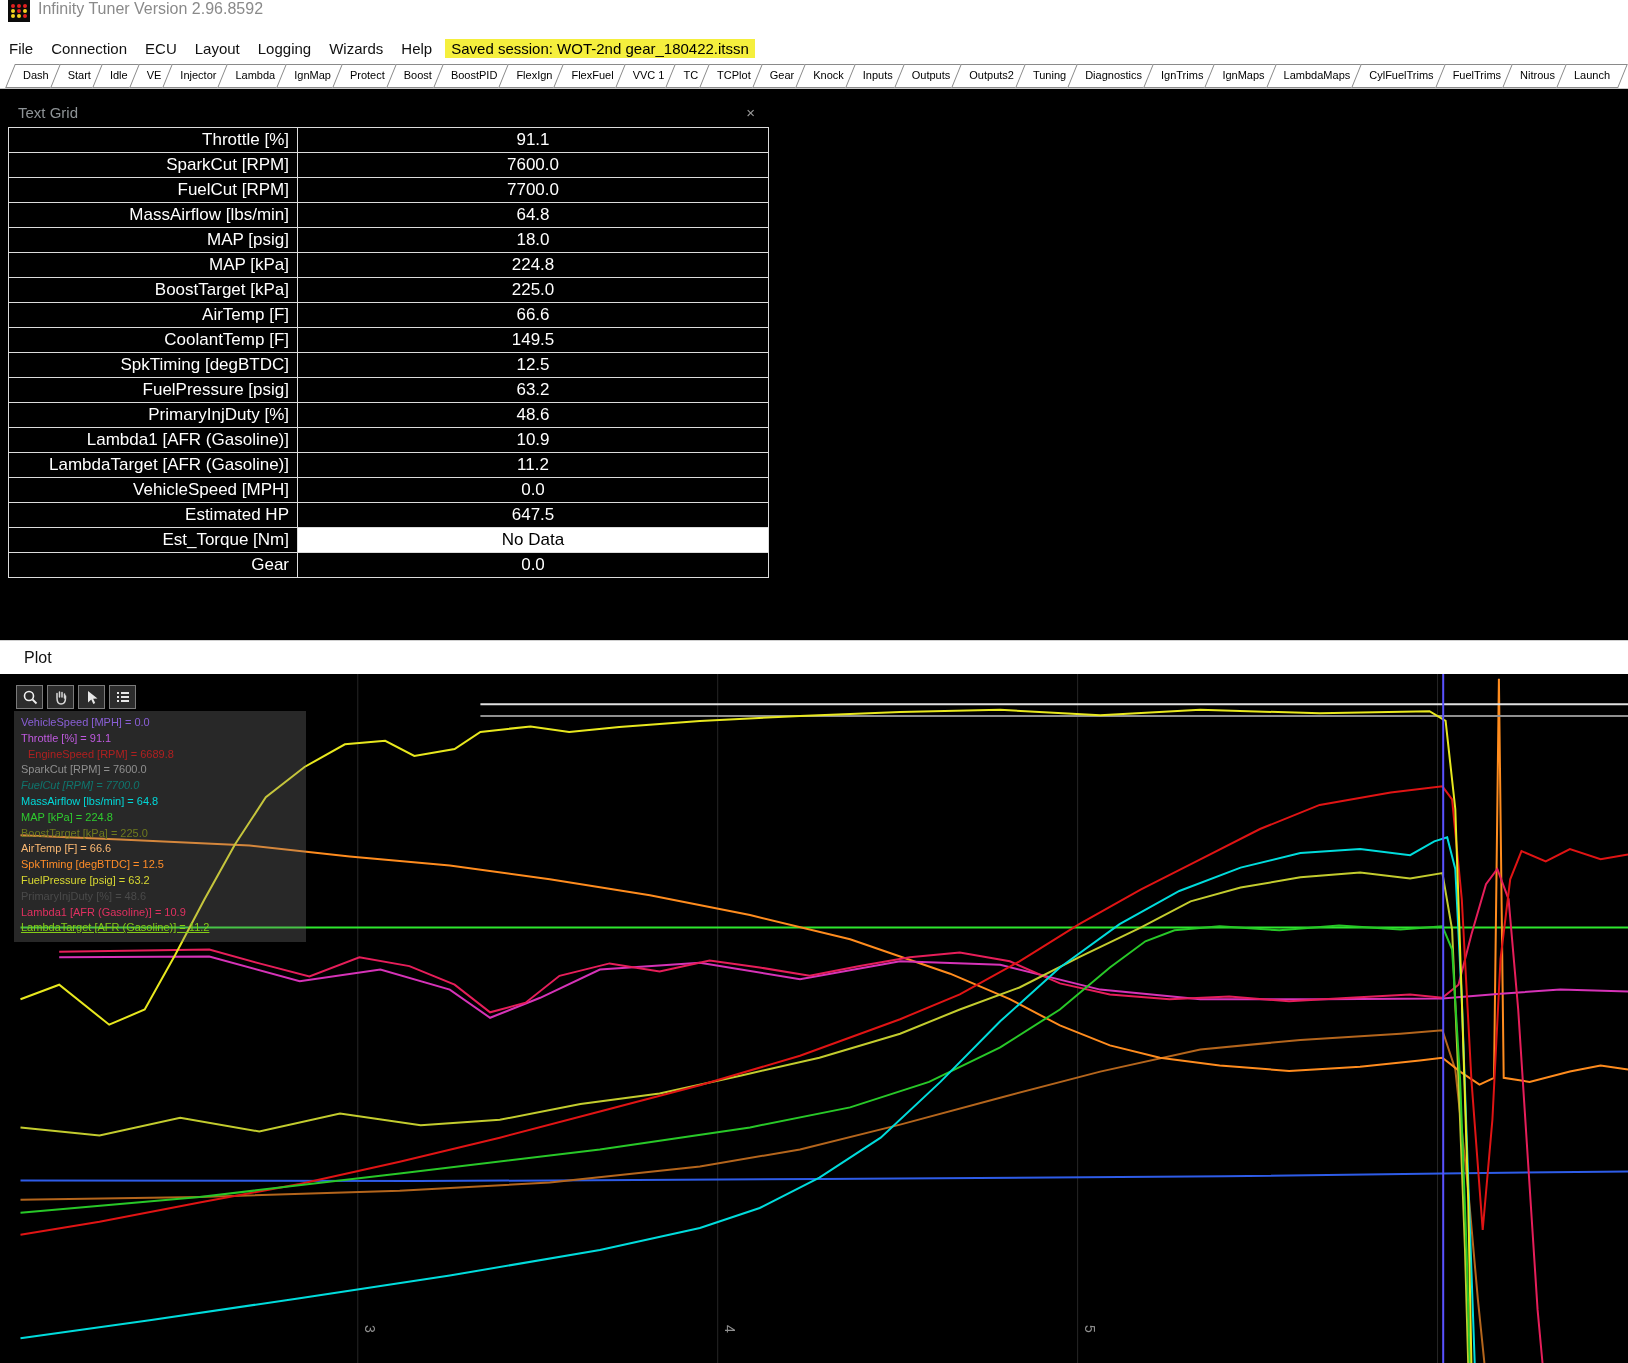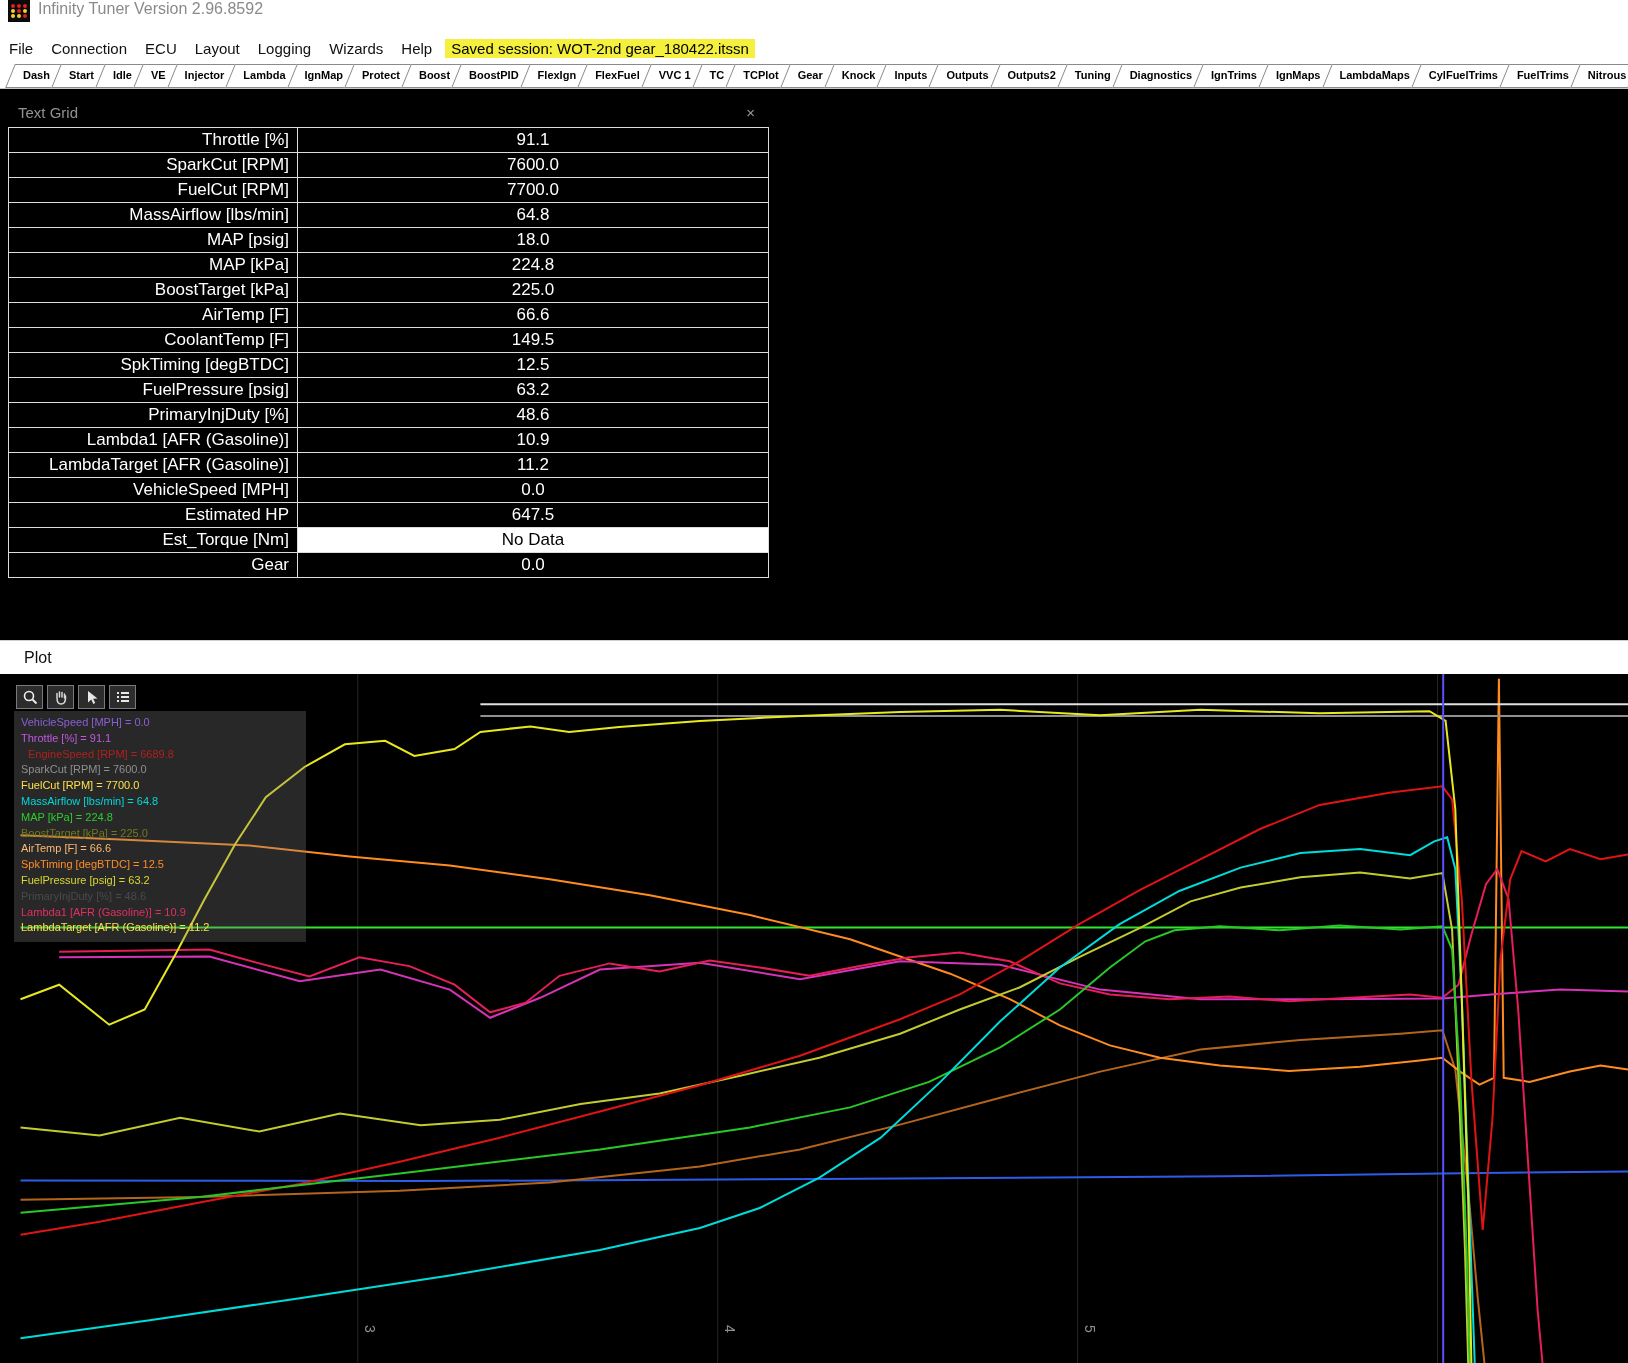--- a/index.html
+++ b/index.html
@@ -9,21 +9,21 @@
   
   .titlebar{height:36px;background:#fff;display:flex;gap:8px;padding-left:8px}
   .apptitle{color:#8a8a8a;font-size:16px}
   .menubar{height:25px;background:#fff;display:flex;align-items:center;font-size:15px;color:#111}
   .menu-item{padding:1px 9px;cursor:default}
   .session{background:#f5ef3d;color:#000;padding:1px 6px;margin-left:4px;white-space:nowrap}
 
   .tabstrip{height:28px;background:#fff;display:flex;align-items:flex-end;overflow:hidden;padding-left:10px;border-bottom:1px solid #c8c8c8}
   .tab{position:relative;height:24px;line-height:23px;font-size:11px;color:#000;padding:0 13px;margin-right:-7px;white-space:nowrap;cursor:default}
   .tab::before{content:"";position:absolute;inset:0;border:1px solid #8a8a8a;background:#fff;transform:skewX(-22deg)}
-  .tab b{position:relative;font-weight:bold}
+  .tab b{position:relative;font-weight:normal}
 
   
   .workspace{height:551px;background:#000;position:relative}
   .textgrid{position:absolute;left:8px;top:8px;width:761px}
   .tg-head{height:30px;display:flex;align-items:center;justify-content:space-between;padding:0 10px;color:#8e9396;font-size:15px}
   .tg-close{color:#9a9a9a;font-size:15px;cursor:pointer;padding:0 4px}
   table.tg{width:100%;border-collapse:collapse;table-layout:fixed}
   table.tg td{border:1px solid #dcdcdc;height:25px;font-size:17px;color:#fff;overflow:hidden;white-space:nowrap}
   td.tg-label{width:289px;text-align:right;padding-right:8px}
   td.tg-value{text-align:center}
@@ -241,27 +241,27 @@
           <rect x="6" y="11" width="8" height="2" fill="#e8e8e8"></rect>
         </svg>
     </div>
   </div>
 
   <div class="legend" id="legend">
       <div class="legend-line" style="color: rgb(138, 95, 214);">VehicleSpeed [MPH] = 0.0</div>
       <div class="legend-line" style="color: rgb(192, 90, 224);">Throttle [%] = 91.1</div>
       <div class="legend-line" style="color: rgb(176, 32, 32); margin-left: 7px;">EngineSpeed [RPM] = 6689.8</div>
       <div class="legend-line" style="color: rgb(143, 143, 143);">SparkCut [RPM] = 7600.0</div>
-      <div class="legend-line" style="color: #fde047;">FuelCut [RPM] = 7700.0</div>
+      <div class="legend-line" style="color: #0f766e; font-style: italic;">FuelCut [RPM] = 7700.0</div>
       <div class="legend-line" style="color: rgb(0, 216, 216);">MassAirflow [lbs/min] = 64.8</div>
       <div class="legend-line" style="color: rgb(46, 204, 46);">MAP [kPa] = 224.8</div>
       <div class="legend-line" style="color: rgb(110, 122, 30);">BoostTarget [kPa] = 225.0</div>
       <div class="legend-line" style="color: #fdba74;">AirTemp [F] = 66.6</div>
       <div class="legend-line" style="color: rgb(255, 140, 40);">SpkTiming [degBTDC] = 12.5</div>
       <div class="legend-line" style="color: rgb(216, 216, 50);">FuelPressure [psig] = 63.2</div>
       <div class="legend-line" style="color: rgb(74, 74, 74);">PrimaryInjDuty [%] = 48.6</div>
       <div class="legend-line" style="color: rgb(224, 48, 96);">Lambda1 [AFR (Gasoline)] = 10.9</div>
-      <div class="legend-line" style="color: #fde047;">LambdaTarget [AFR (Gasoline)] = 11.2</div>
+      <div class="legend-line" style="color: #84cc16; text-decoration: underline;">LambdaTarget [AFR (Gasoline)] = 11.2</div>
     </div>
 <div class="xtick" style="left: 366.308px;">3</div>
     <div class="xtick" style="left: 726.23px;">4</div>
     <div class="xtick" style="left: 1086.15px;">5</div>
   </div>
 
 </body></html>

